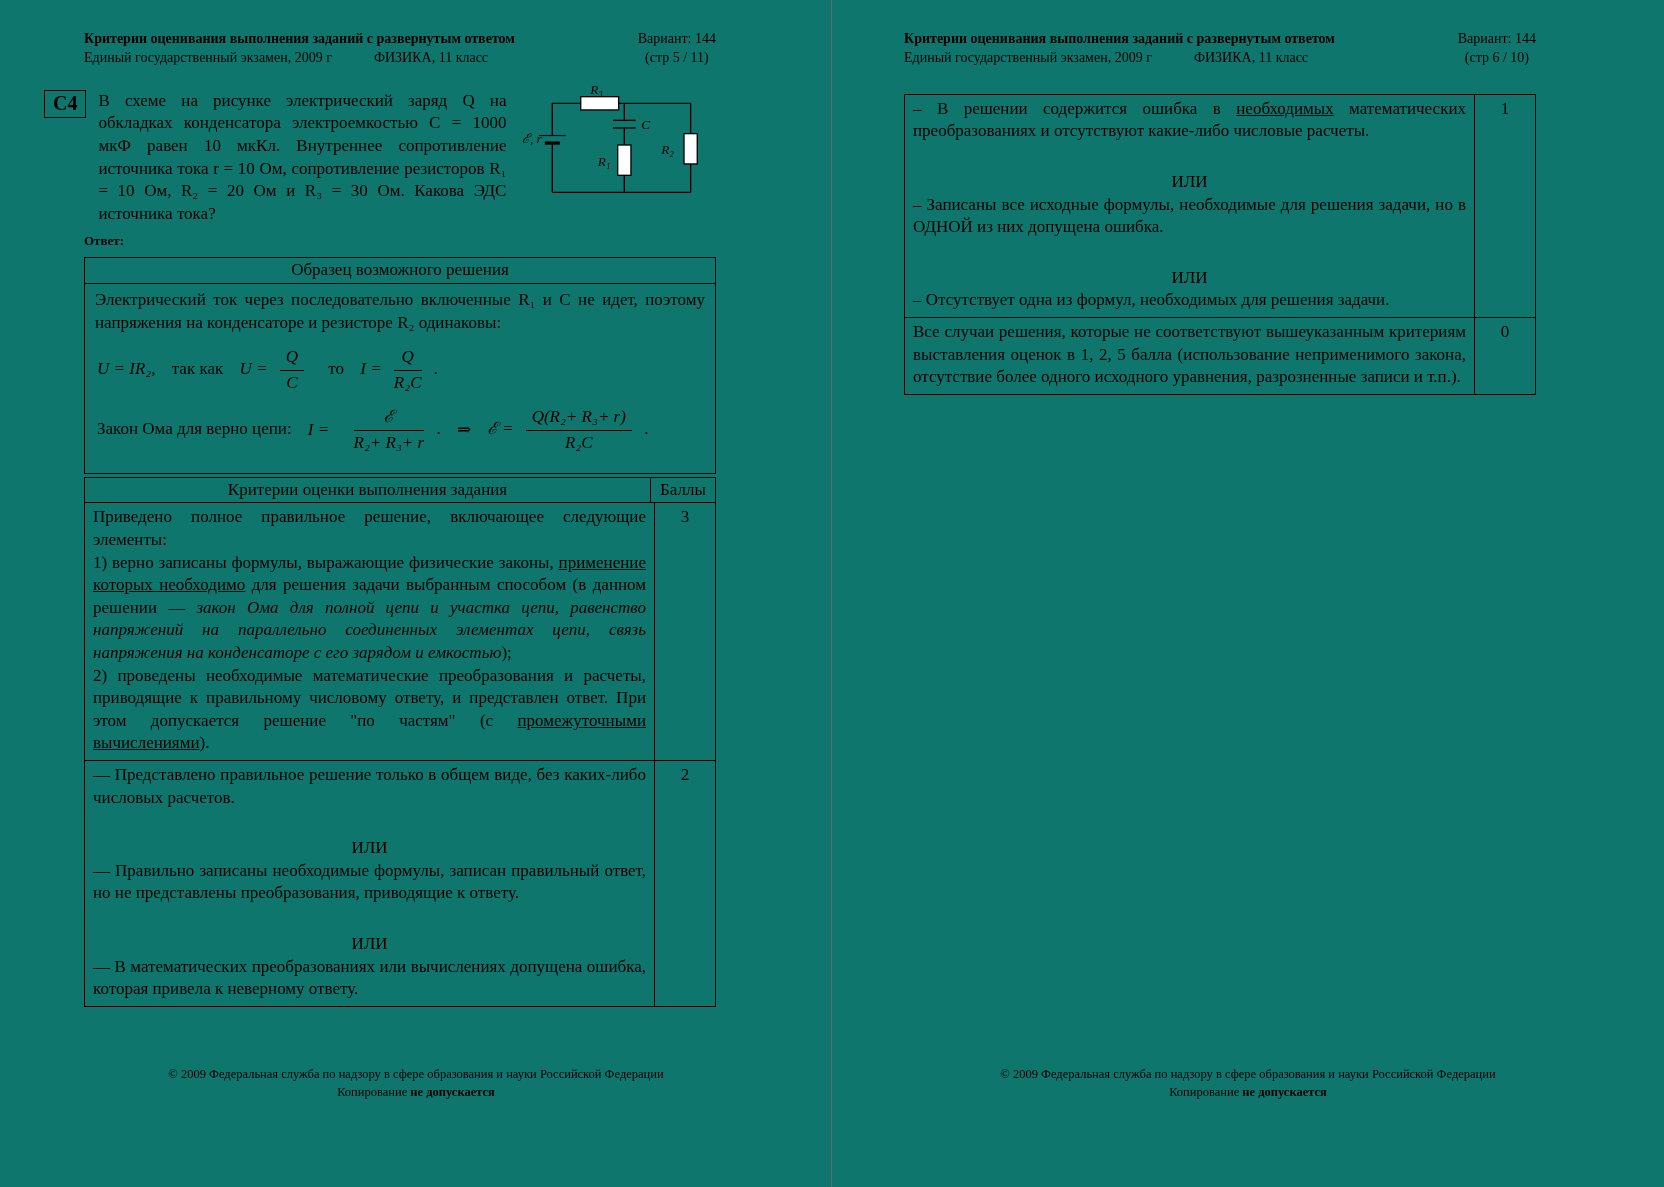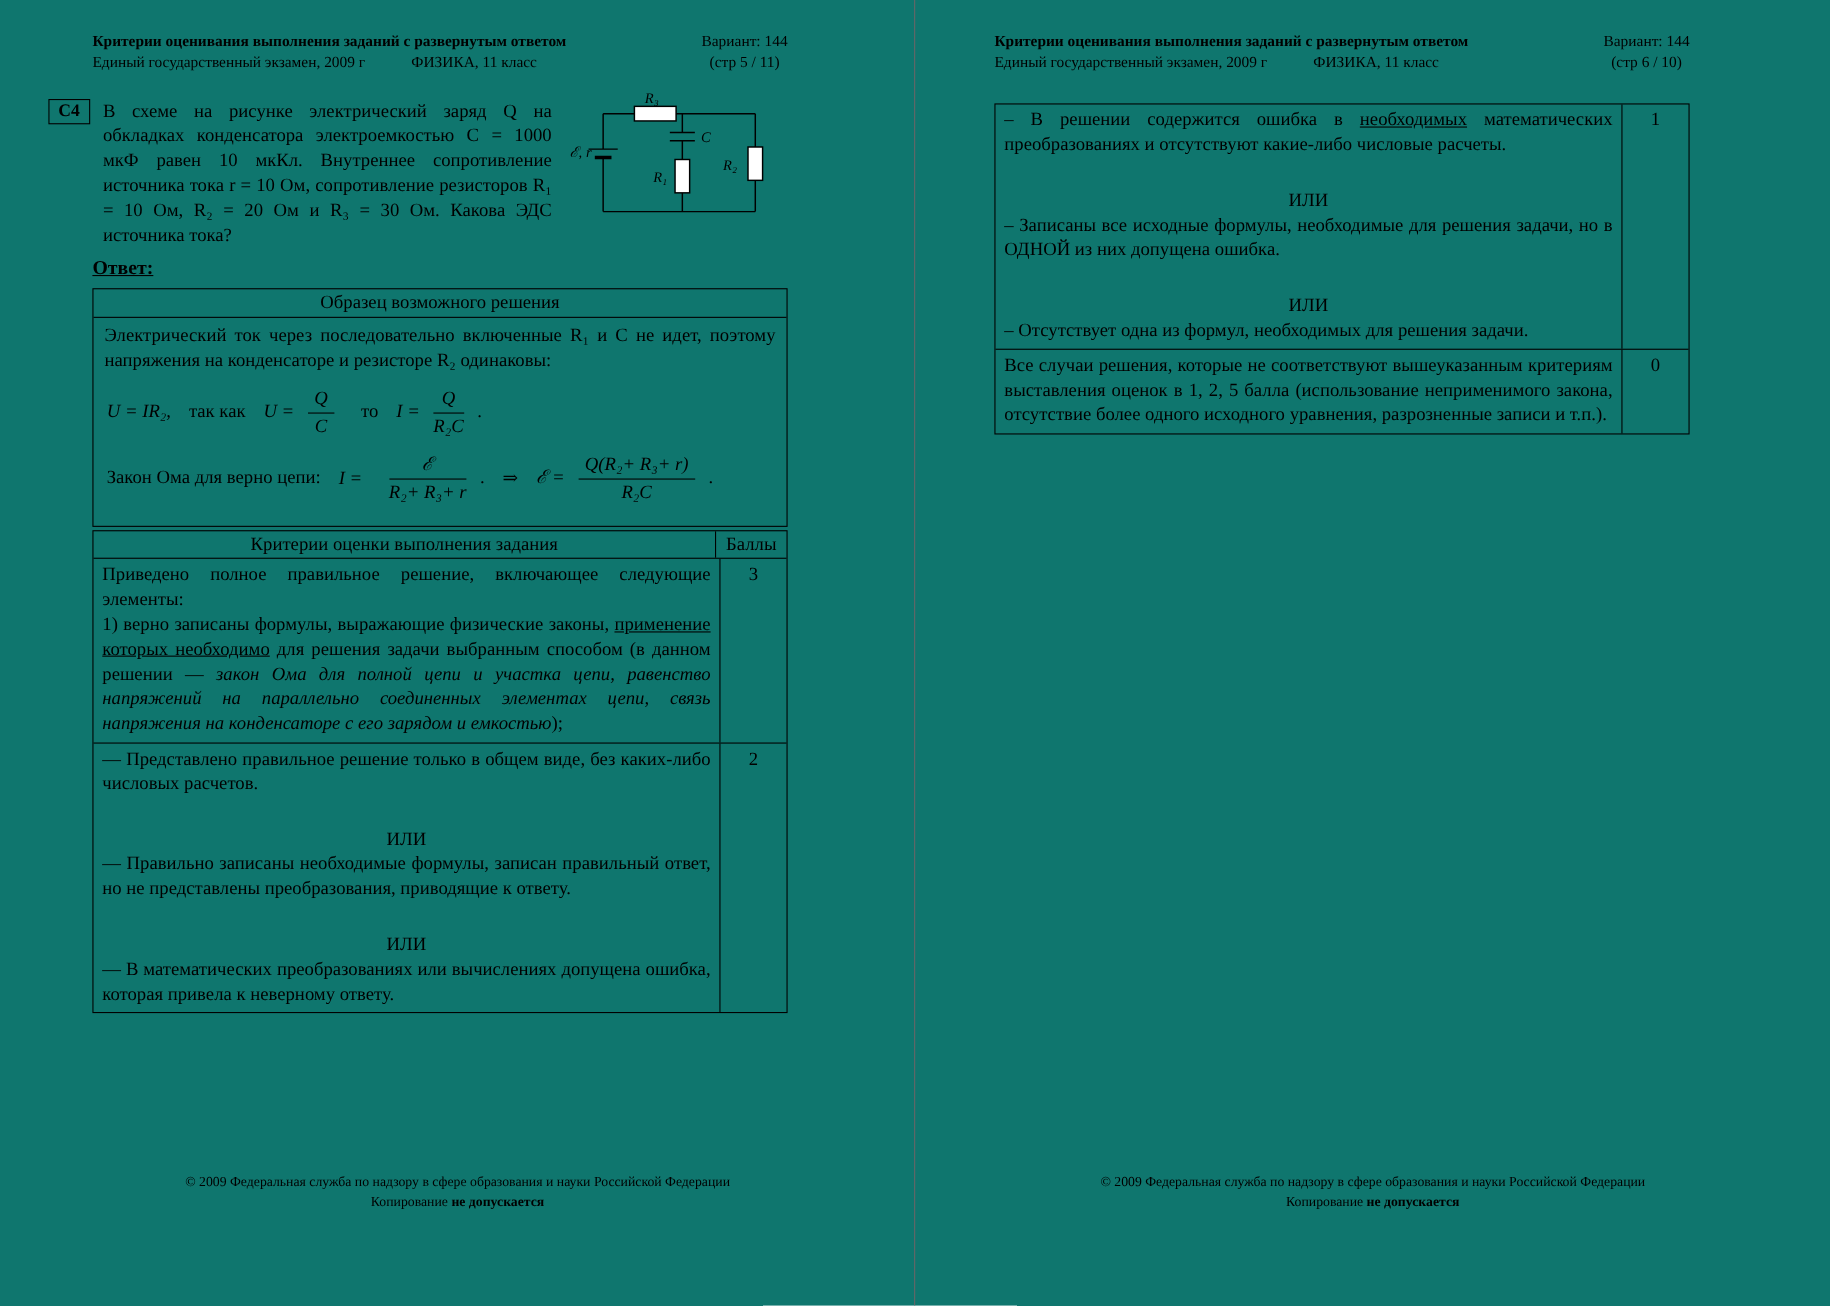--- a/index.html
+++ b/index.html
@@ -17,26 +17,26 @@
 
   
   .hdr { display:flex; justify-content:space-between; font-size:14px; line-height:1.35; }
   .hdr .t1 { font-weight:bold; }
   .hdr .t2 span + span { margin-left:42px; }
   .hdr-right { text-align:center; white-space:nowrap; }
 
   
   .problem { display:flex; margin-top:22px; font-size:17px; }
   .ptag {
-    border:1.6px solid #000; font-weight:bold; font-size:16px;
+    border:1.6px solid #000; font-weight:bold; font-size:20px;
     padding:1px 8px 2px; height:fit-content; margin-right:12px; margin-left:-40px;
   }
   .ptext { width:408px; text-align:justify; line-height:1.33; }
   .circuit-wrap { margin-left:16px; margin-top:-6px; }
-  .ans-label { font-weight:bold; text-decoration:underline; font-size:18px; margin:8px 0 8px 0; }
+  .ans-label { font-weight:bold; font-size:13px; margin:8px 0 8px 0; }
 
   
   .tbl { border:1.5px solid #000; font-size:17px; line-height:1.33; }
   .tbl-title { border-bottom:1px solid #000; text-align:center; padding:1px 4px; }
   .tbl-body { padding:5px 10px 8px; }
   .tbl-body p { margin:0; text-align:justify; }
   .formula { margin:12px 0 10px 2px; white-space:nowrap; }
   .mi { font-style:italic; }
   .sp { margin:0 12px; }
   .frac { display:inline-block; text-align:center; vertical-align:middle; margin:0 8px; }
@@ -156,20 +156,21 @@
         <div class="crit">
           <div class="crit-head">
             <div class="crit-head-main">Критерии оценки выполнения задания</div>
             <div class="crit-head-score">Баллы</div>
           </div>
 
           <div class="crit-row">
             <div class="crit-main">
               <p>Приведено полное правильное решение, включающее следующие элементы:</p>
               <p><span>1) верно записаны формулы, выражающие физические законы, </span><span class="u">применение которых необходимо</span><span> для решения задачи выбранным способом (в данном решении — </span><span class="it">закон Ома для полной цепи и участка цепи, равенство напряжений на параллельно соединенных элементах цепи, связь напряжения на конденсаторе с его зарядом и емкостью</span><span>);</span></p>
+              <p><span>2) проведены необходимые математические преобразования и расчеты, приводящие к правильному числовому ответу, и представлен ответ. При этом допускается решение "по частям" (с </span><span class="u">промежуточными вычислениями</span><span>).</span></p>
             </div>
             <div class="crit-score">3</div>
           </div>
 
           <div class="crit-row">
             <div class="crit-main">
               <p>— Представлено правильное решение только в общем виде, без каких-либо числовых расчетов.</p>
               <p class="or">ИЛИ</p>
               <p>— Правильно записаны необходимые формулы, записан правильный ответ, но не представлены преобразования, приводящие к ответу.</p>
               <p class="or">ИЛИ</p>

